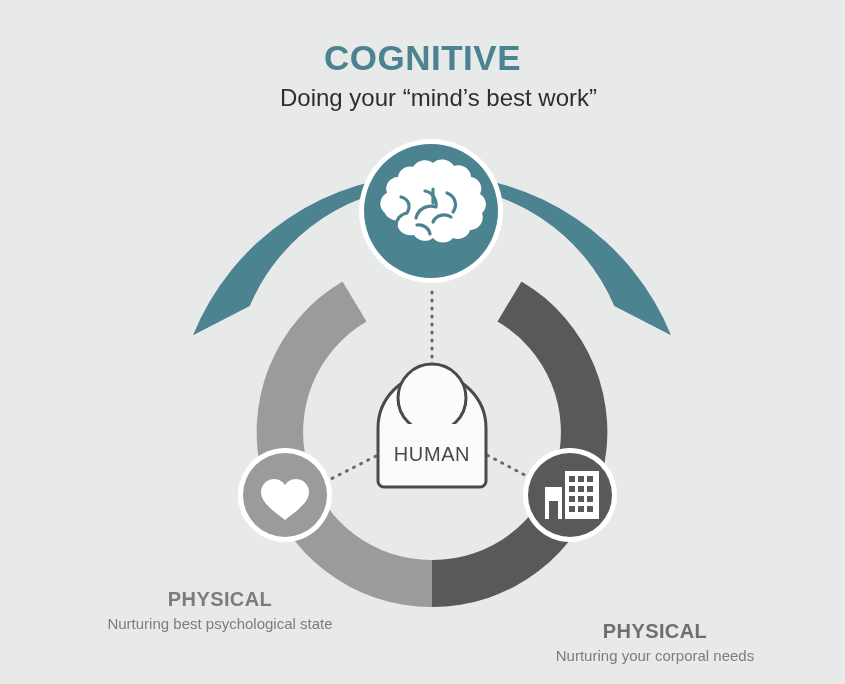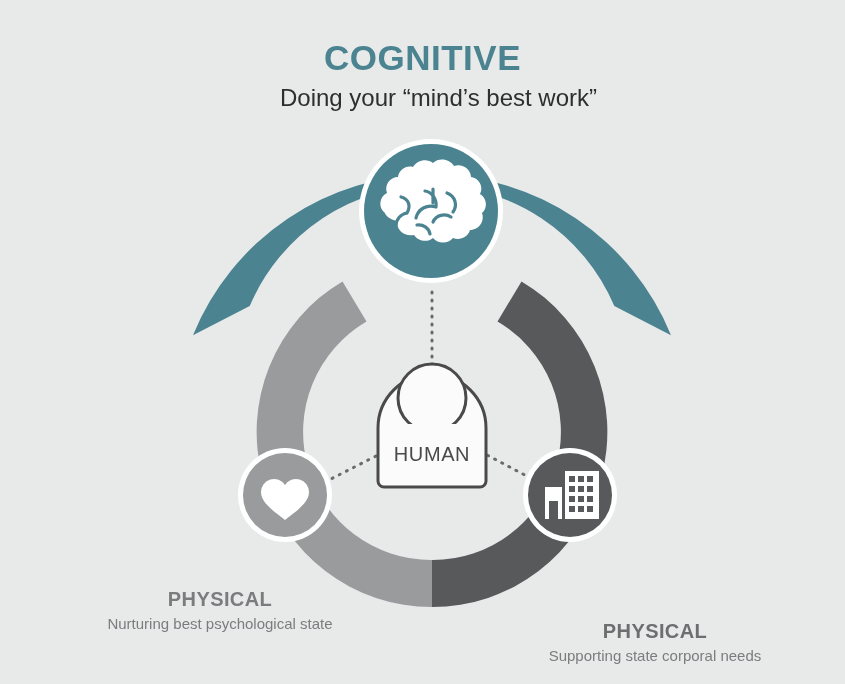--- a/index.html
+++ b/index.html
@@ -190,16 +190,16 @@
   <div class="title-cognitive">COGNITIVE</div>
   <div class="subtitle-cognitive">Doing your “mind’s best work”</div>
 
   <div class="label-block label-emotional">
     <div class="label-head">PHYSICAL</div>
     <div class="label-sub">Nurturing best psychological state</div>
   </div>
 
   <div class="label-block label-physical">
     <div class="label-head dark">PHYSICAL</div>
-    <div class="label-sub">Supporting state corporal needs</div>
+    <div class="label-sub">Nurturing your corporal needs</div>
   </div>
 
 </div>
 
 </body></html>

